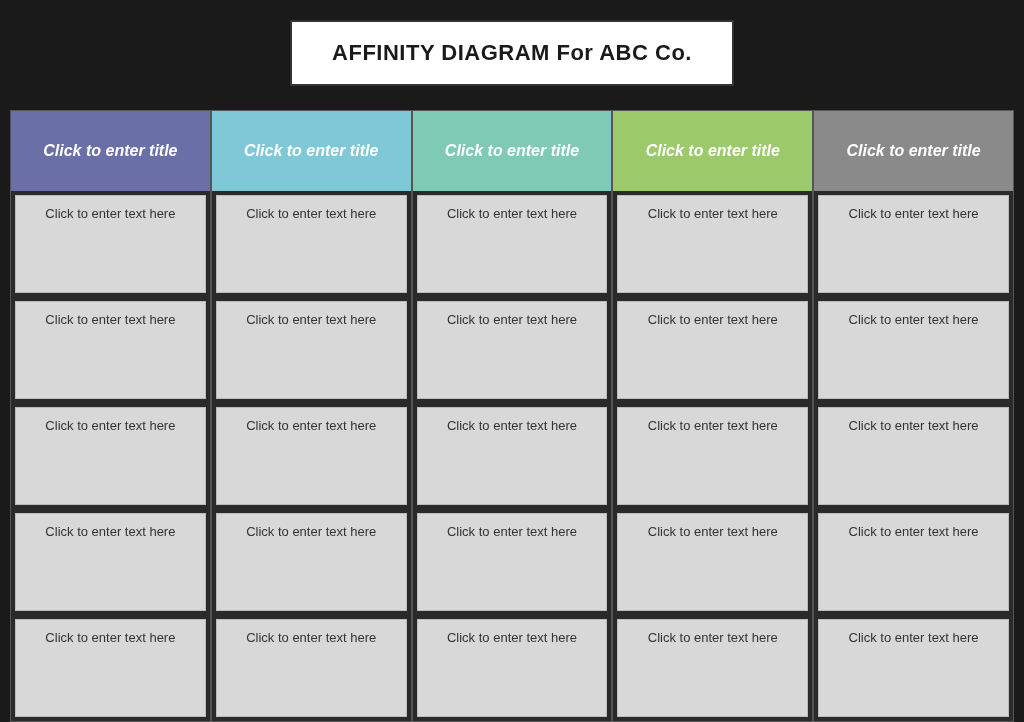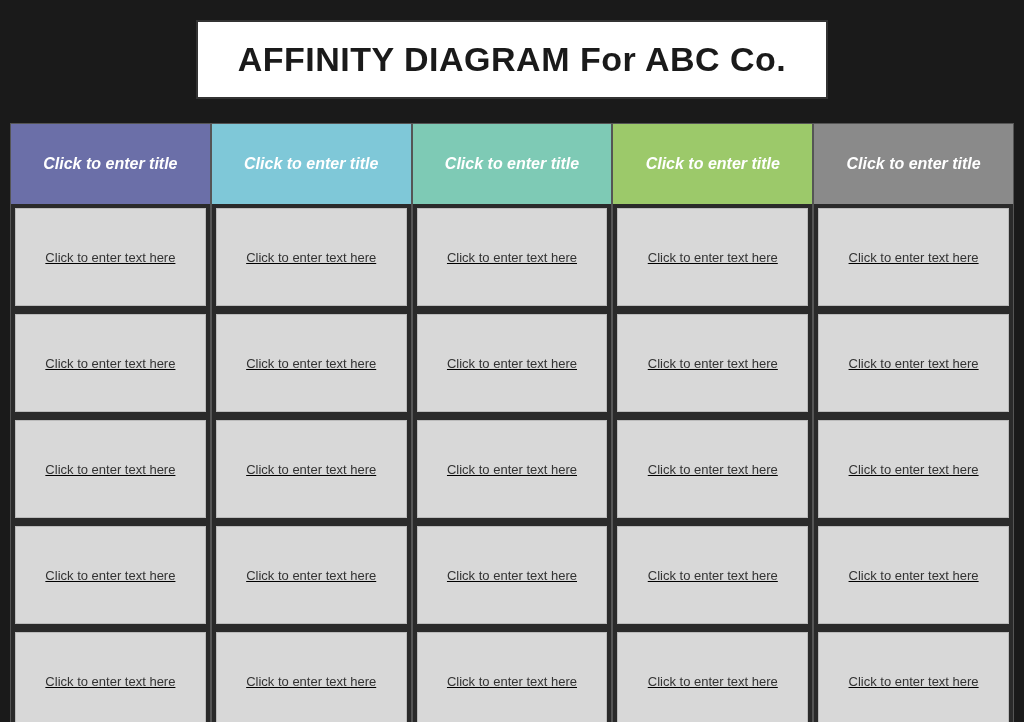--- a/index.html
+++ b/index.html
@@ -21,21 +21,21 @@
 
     .title-box {
       background-color: #ffffff;
       border: 2px solid #333;
       padding: 18px 40px;
       margin-bottom: 24px;
       text-align: center;
     }
 
     .title-text {
-      font-size: 34px;
+      font-size: 22px;
       font-weight: 900;
       color: #1a1a1a;
       font-family: Arial Black, Arial, sans-serif;
       letter-spacing: 0.5px;
     }
 
     .diagram-container {
       display: flex;
       flex-direction: row;
       gap: 0;
@@ -72,27 +72,25 @@
     .col-2 .column-header { background-color: #7fc8d8; }
     .col-3 .column-header { background-color: #7ecab5; }
     .col-4 .column-header { background-color: #9cc96a; }
     .col-5 .column-header { background-color: #8a8a8a; }
 
     .card {
       background-color: #d8d8d8;
       border: 1px solid #bbbbbb;
       height: 98px;
       display: flex;
-      align-items: center;
       justify-content: center;
       padding: 10px;
       text-align: center;
       cursor: pointer;
       margin: 4px;
-      text-decoration: underline;
     }
 
     .card-text {
       font-size: 13px;
       color: #333333;
       font-family: Arial, sans-serif;
     }
 
     .column-body {
       display: flex;

